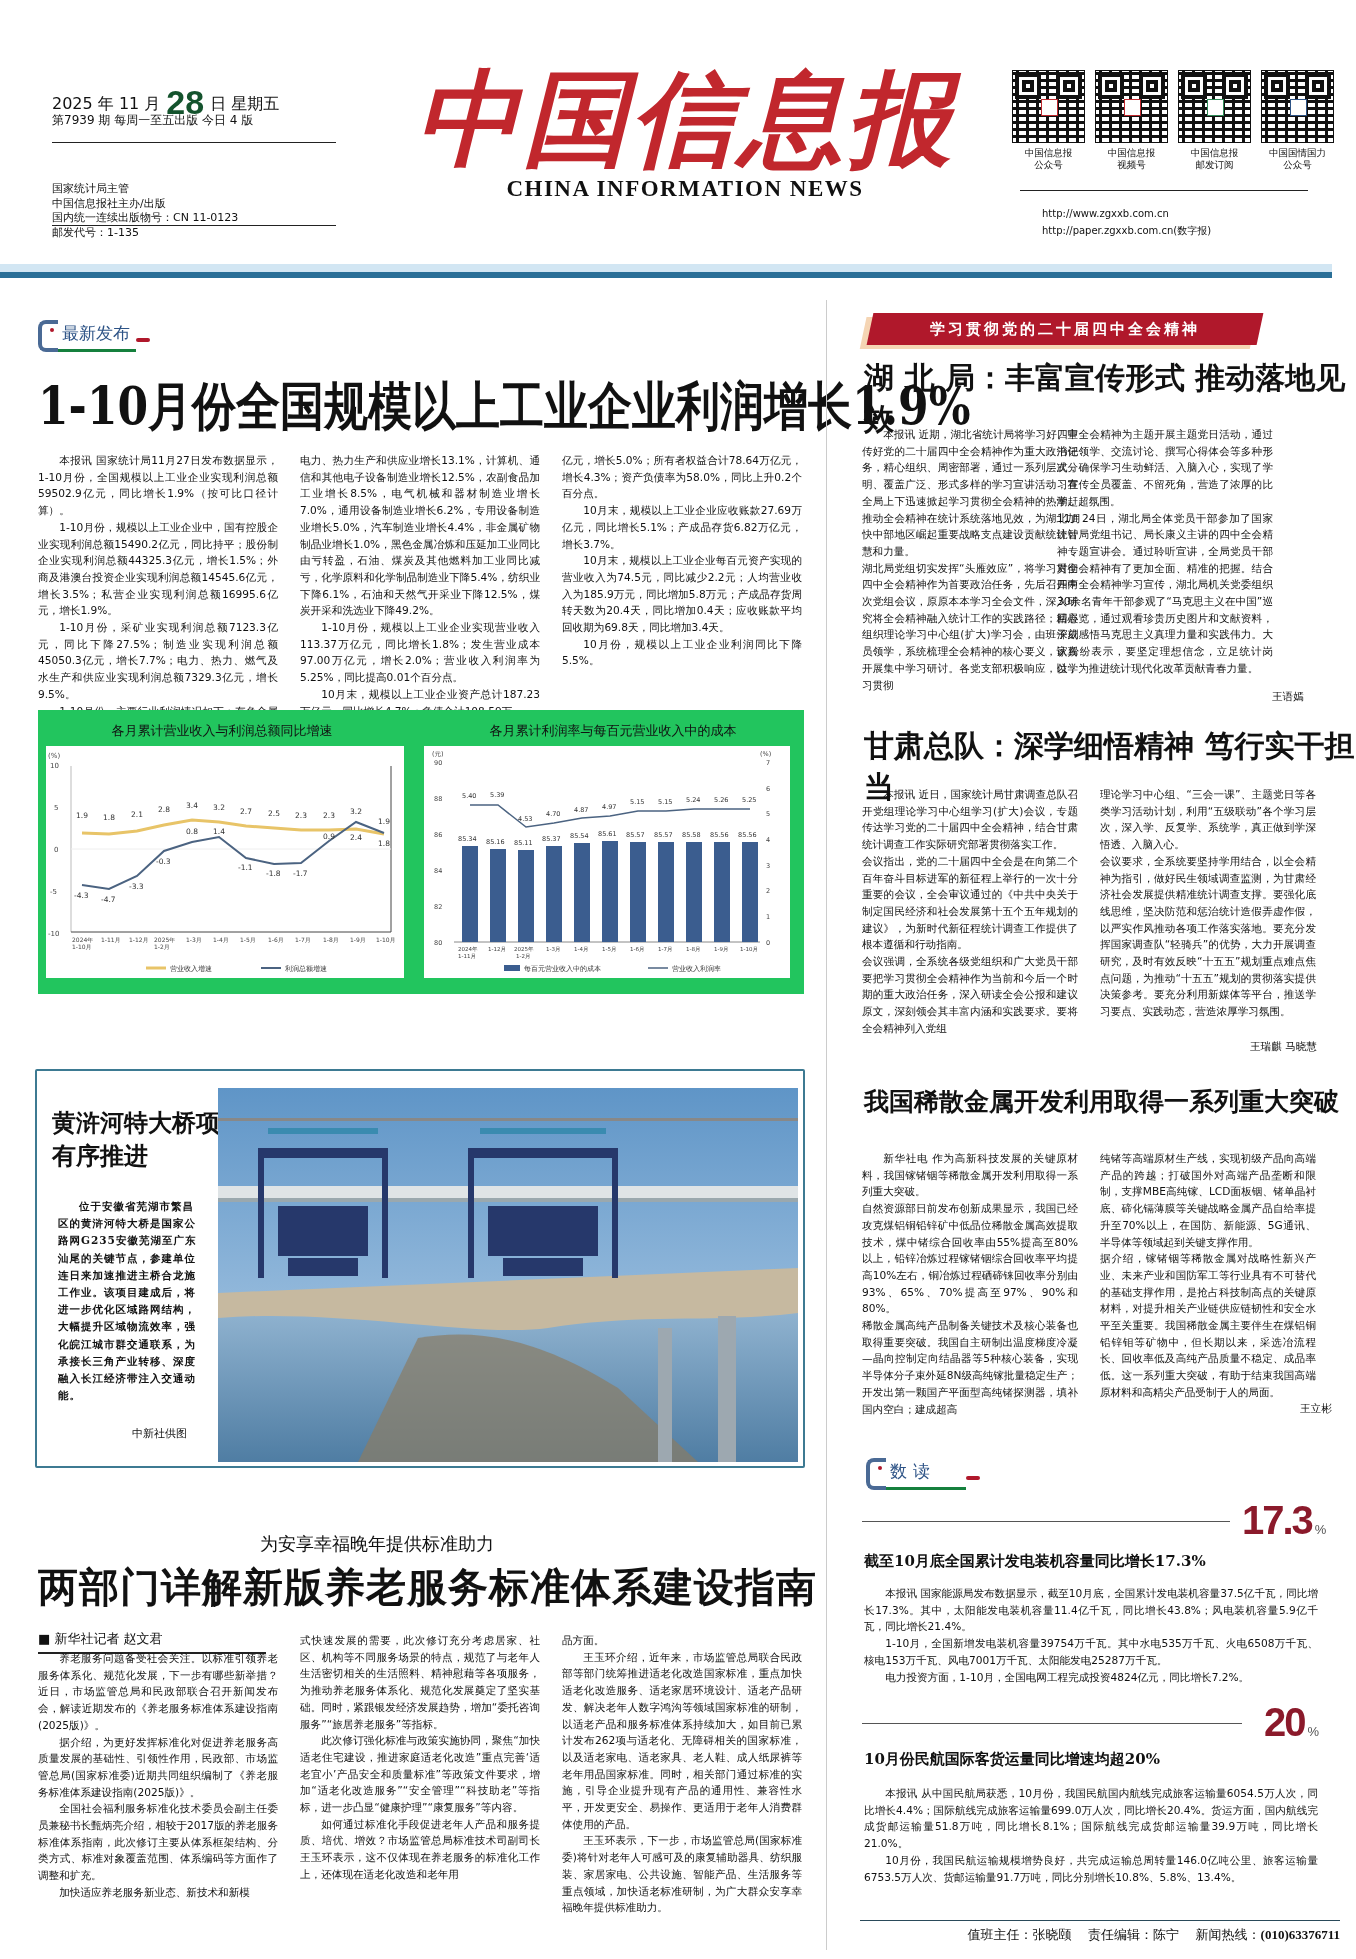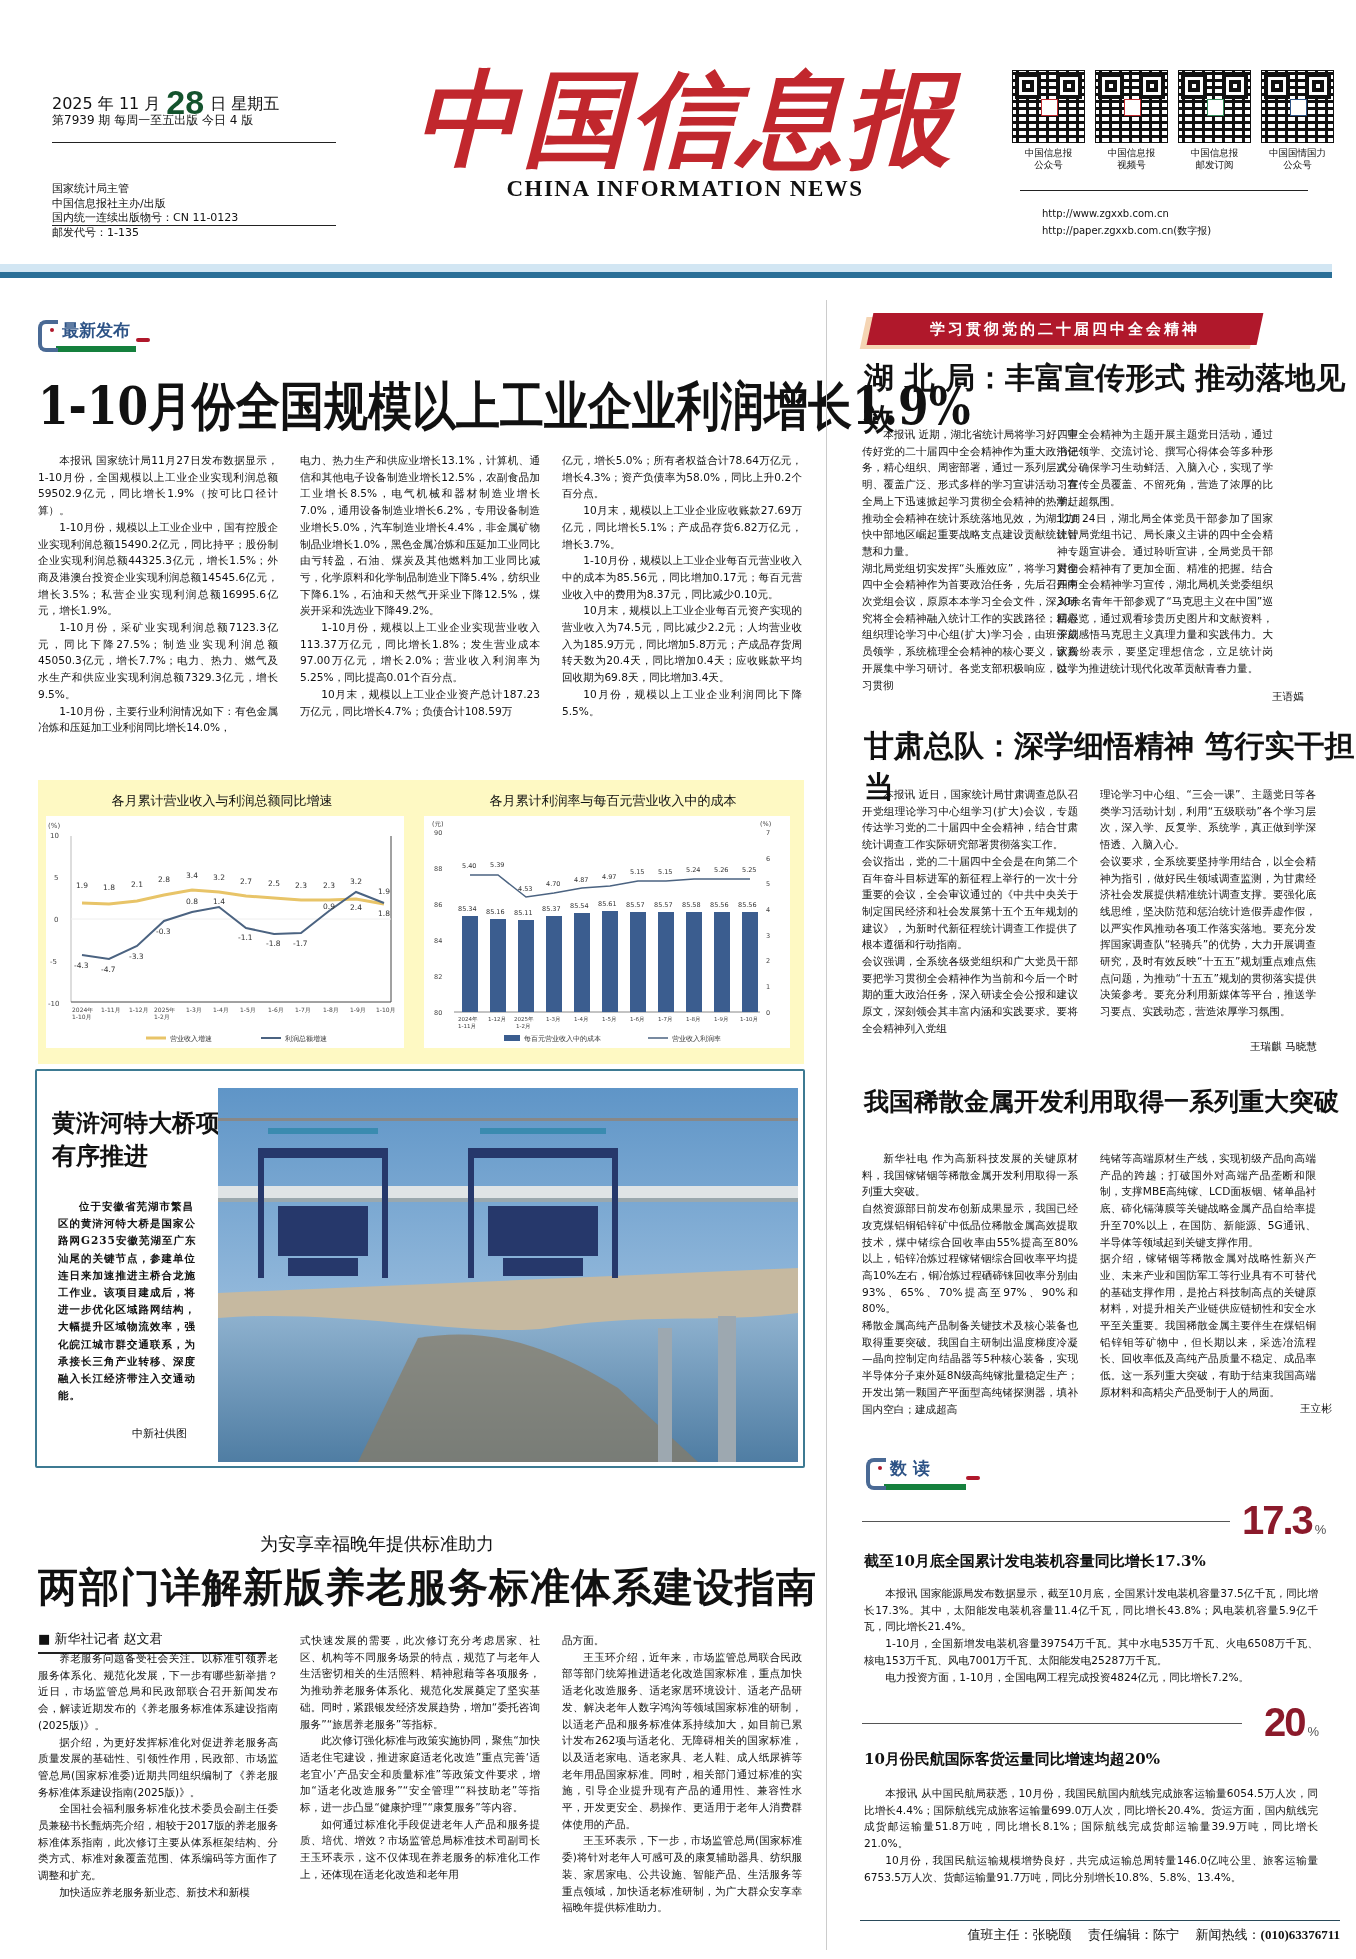--- a/index.html
+++ b/index.html
@@ -28,30 +28,30 @@
   .qr .code::after { right: 2px; top: 2px; }
   .qr .dot { position: absolute; left: 28px; top: 28px; width: 17px; height: 17px; background: #fff; border: 1px solid #c1272d; }
   .urls { left: 1042px; top: 205px; font-size: 10px; line-height: 17px; }
   .blue-band { left: 0; top: 264px; width: 1332px; height: 8px; background: #d2e6f3; }
   .blue-band2 { left: 0; top: 272px; width: 1332px; height: 6px; background: #2a6f97; }
 
   
   .tag { display: flex; align-items: flex-end; height: 34px; }
   .tag .ci { width: 20px; height: 32px; border: 4px solid #4a6a95; border-right: none; border-radius: 8px 0 0 8px; position: relative; }
   .tag .ci::after { content: ""; position: absolute; left: 8px; top: 4px; width: 4px; height: 4px; border-radius: 50%; background: #b0182b; }
-  .tag .lbl { color: #2d5386; font-weight: bold; font-size: 17px; padding: 0 6px 4px; border-bottom: 6px solid #15803d; margin-left: -2px; }
+  .tag .lbl { color: #2d5386; font-weight: normal; font-size: 17px; padding: 0 6px 4px; border-bottom: 3px solid #15803d; margin-left: -2px; }
   .tag .red { width: 14px; height: 4px; background: #b0182b; margin-bottom: 10px; border-radius: 2px; }
 
   
   .h-main { left: 38px; top: 372px; font-family: "DejaVu Serif", serif; font-weight: 900; font-size: 44px; letter-spacing: 0px; transform: scaleY(1.18); transform-origin: top left; }
   .body-text { font-size: 10.6px; line-height: 16.7px; text-align: justify; }
   .body-text p { text-indent: 2em; }
   .col { position: absolute; }
 
-  .charts-box { left: 38px; top: 780px; width: 766px; height: 284px; background: #fef9c3; }
+  .charts-box { left: 38px; top: 710px; width: 766px; height: 284px; background: #22c55e; }
   .chart-panel { position: absolute; background: #fff; }
   .chart-title { position: absolute; font-size: 13px; text-align: center; }
 
   .photo-frame { left: 35px; top: 1069px; width: 770px; height: 399px; border: 2px solid #3d7a92; border-radius: 2px; }
   .photo { left: 218px; top: 1088px; width: 580px; height: 374px; overflow: hidden; }
 
   .elder-kicker { left: 260px; top: 1532px; font-size: 18px; }
   .elder-head { left: 38px; top: 1560px; font-family: "DejaVu Serif", serif; font-weight: 900; font-size: 40px; letter-spacing: 1px; }
   .byline { left: 38px; top: 1630px; width: 228px; font-size: 13px; border-bottom: 2px solid #222; padding-bottom: 4px; }
 
@@ -140,21 +140,20 @@
     <p>1-10月份，主要行业利润情况如下：有色金属冶炼和压延加工业利润同比增长14.0%，</p>
 </div>
 <div class="col body-text" style="left:300px;top:452px;width:240px;">
   <p style="text-indent:0">电力、热力生产和供应业增长13.1%，计算机、通信和其他电子设备制造业增长12.5%，农副食品加工业增长8.5%，电气机械和器材制造业增长7.0%，通用设备制造业增长6.2%，专用设备制造业增长5.0%，汽车制造业增长4.4%，非金属矿物制品业增长1.0%，黑色金属冶炼和压延加工业同比由亏转盈，石油、煤炭及其他燃料加工业同比减亏，化学原料和化学制品制造业下降5.4%，纺织业下降6.1%，石油和天然气开采业下降12.5%，煤炭开采和洗选业下降49.2%。</p>
     <p>1-10月份，规模以上工业企业实现营业收入113.37万亿元，同比增长1.8%；发生营业成本97.00万亿元，增长2.0%；营业收入利润率为5.25%，同比提高0.01个百分点。</p>
     <p>10月末，规模以上工业企业资产总计187.23万亿元，同比增长4.7%；负债合计108.59万</p>
 </div>
 <div class="col body-text" style="left:562px;top:452px;width:240px;">
   <p style="text-indent:0">亿元，增长5.0%；所有者权益合计78.64万亿元，增长4.3%；资产负债率为58.0%，同比上升0.2个百分点。</p>
     <p>10月末，规模以上工业企业应收账款27.69万亿元，同比增长5.1%；产成品存货6.82万亿元，增长3.7%。</p>
-    <p>1-10月份，规模以上工业企业每百元营业收入中的成本为85.56元，同比增加0.17元；每百元营业收入中的费用为8.37元，同比减少0.10元。</p>
     <p>10月末，规模以上工业企业每百元资产实现的营业收入为74.5元，同比减少2.2元；人均营业收入为185.9万元，同比增加5.8万元；产成品存货周转天数为20.4天，同比增加0.4天；应收账款平均回收期为69.8天，同比增加3.4天。</p>
     <p>10月份，规模以上工业企业利润同比下降5.5%。</p>
 </div>
 
 <div class="abs charts-box">
   <div class="chart-title" style="left:0;top:12px;width:368px;">各月累计营业收入与利润总额同比增速</div>
   <div class="chart-panel" style="left:8px;top:36px;width:358px;height:232px;">
     <svg width="358" height="232">
       <g font-size="7" fill="#444" font-family="DejaVu Sans, sans-serif">
         <text x="2" y="12">(%)</text>

